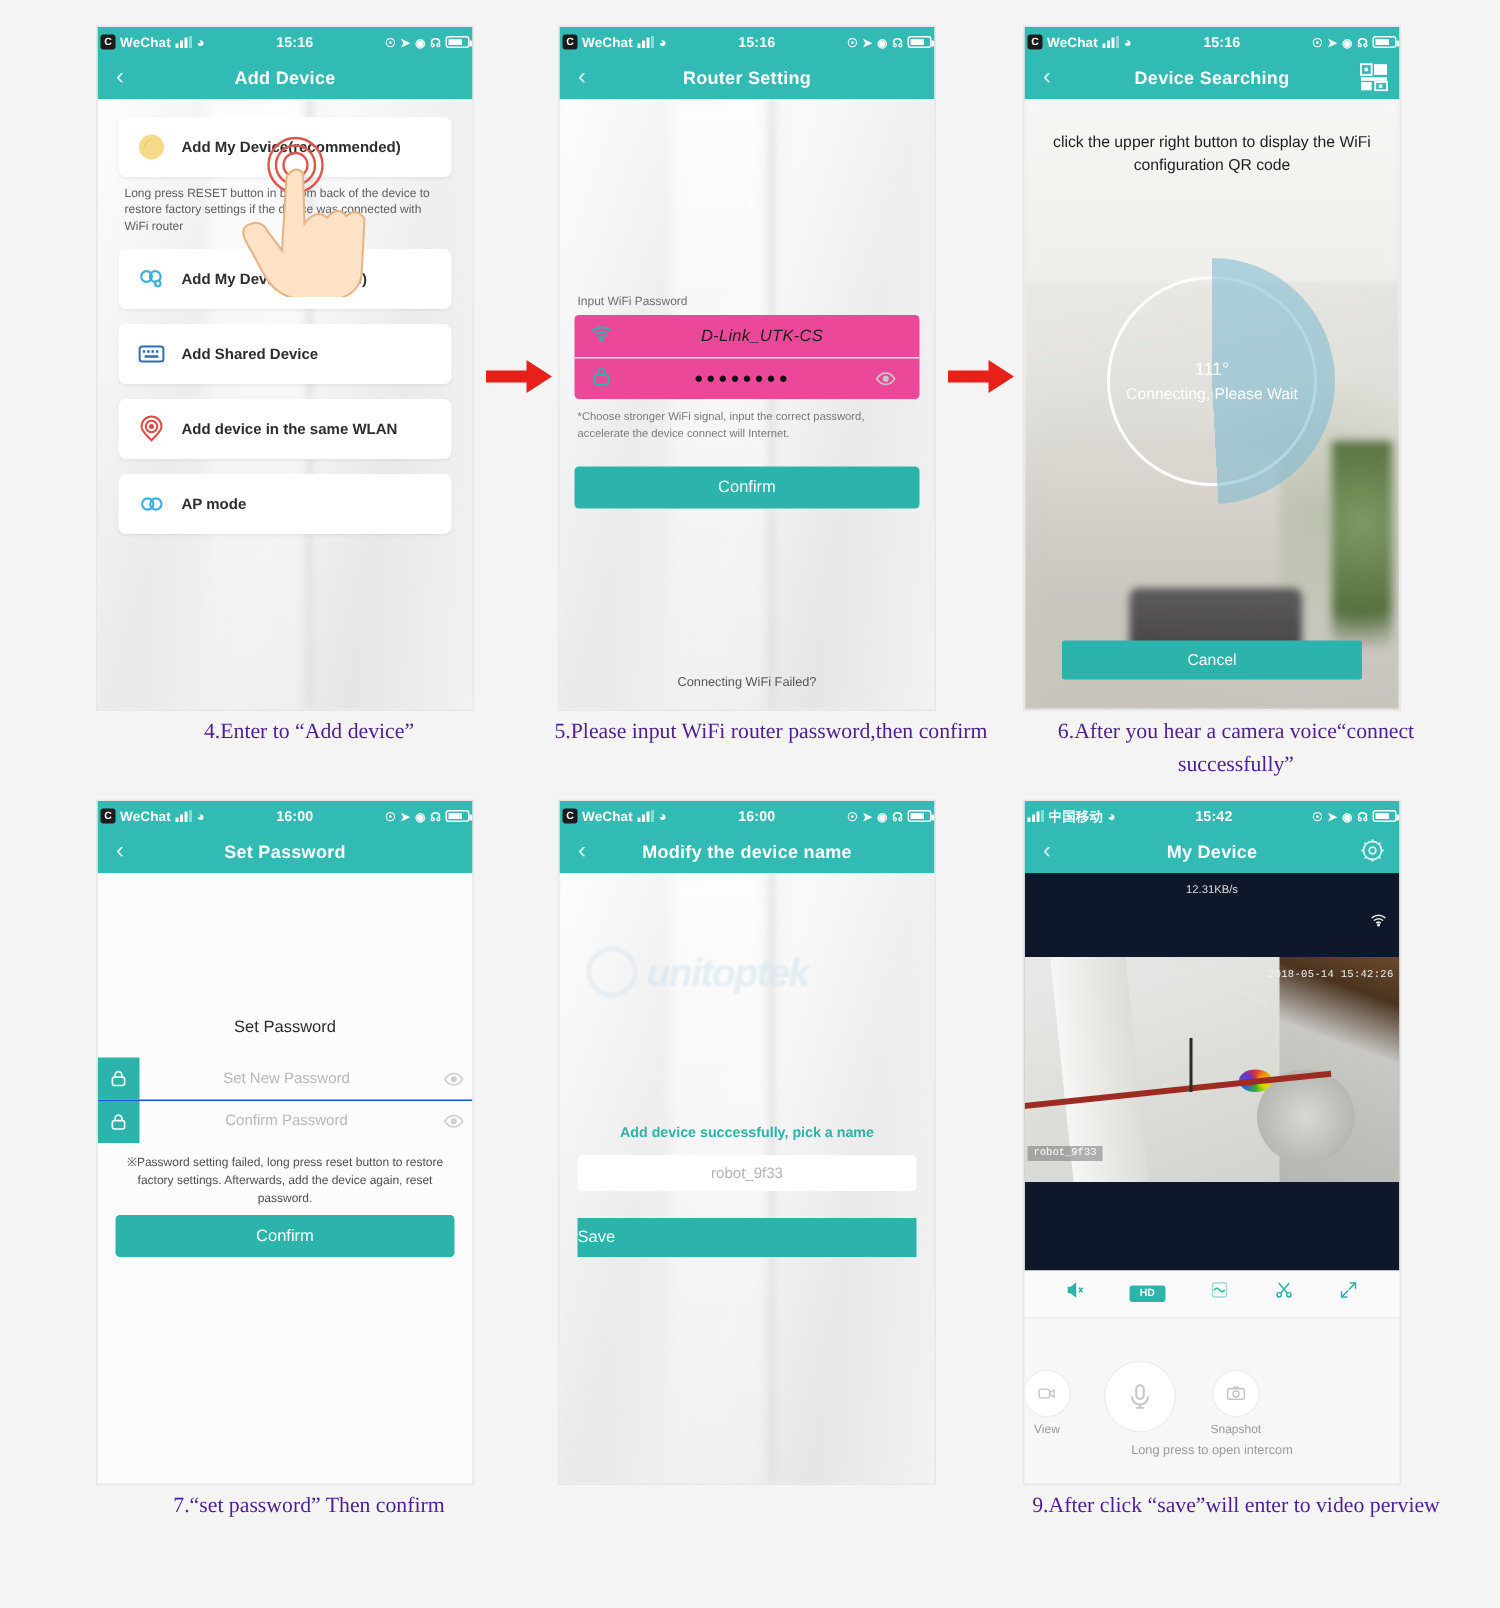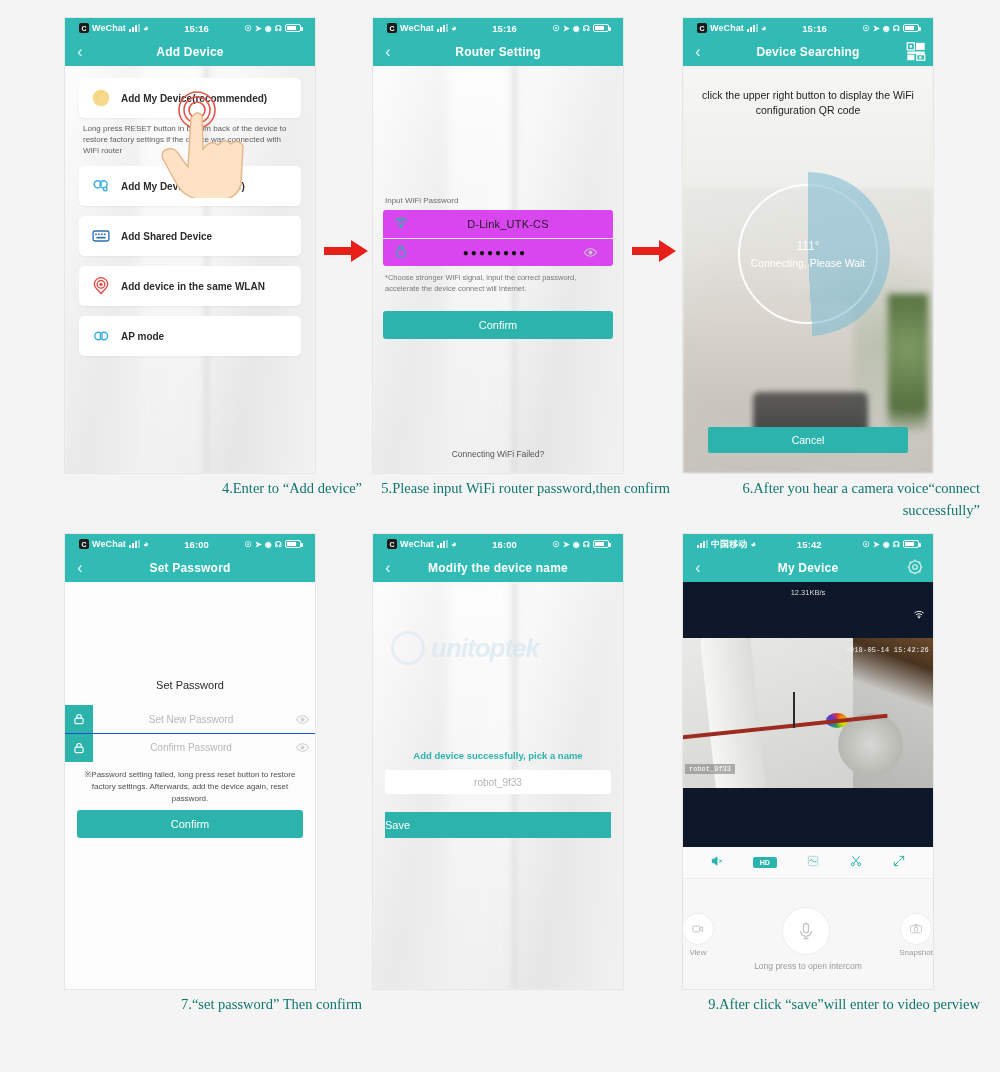--- a/index.html
+++ b/index.html
@@ -25,21 +25,21 @@
     position: absolute; left: 15px; top: 6px;
     width: 250px; height: 455px;
     background: #efefef;
     overflow: hidden;
     box-shadow: 0 0 0 1px #e6e6e6;
   }
 
   
   .statusbar {
     height: 20px; background: #32bab4; color: #fff;
-    display: flex; align-items: center; padding: 0 14px;
+    display: flex; align-items: center; padding: 0 2px;
     font-size: 9px; font-weight: bold; letter-spacing: .1px;
   }
   .sb-left { display: flex; align-items: center; gap: 3px; }
   .sb-badge {
     background: #1b1b1b; color: #fff; font-size: 7px; width: 10px; height: 10px;
     display: inline-flex; align-items: center; justify-content: center;
     border-radius: 2px;
   }
   .sb-mid { flex: 1; text-align: center; font-size: 9.5px; }
   .sb-right { display: flex; align-items: center; gap: 3px; font-size: 8px; }
@@ -106,21 +106,21 @@
   .card-note {
     font-size: 8px; color: #5d5d5d; line-height: 1.35; margin: -4px 2px 10px; padding: 0 2px;
   }
   .ic { width: 20px; height: 20px; flex: 0 0 20px; display:block; }
 
   
   .hand { position: absolute; left: 96px; top: 22px; width: 96px; height: 110px; pointer-events:none;}
 
   
   .lbl-small { font-size: 8px; color: #6e6e6e; }
-  .input-group { background:#d946ef; border-radius:3px; margin: 0 10px; overflow:hidden; }
+  .input-group { background:#ec4899; border-radius:3px; margin: 0 10px; overflow:hidden;font-style:italic; }
   .input-row {
     height: 28px; display:flex; align-items:center; padding: 0 10px; position:relative;
   }
   .input-row + .input-row { border-top: 1px solid #ededed; }
   .input-row .val {
     flex:1; text-align:center; font-size:11px; color:#1d1d1d; letter-spacing:.2px;
   }
   .input-row .dots { flex:1; text-align:center; font-size:10px; color:#111; letter-spacing:2px;}
   .hint { font-size: 7.5px; color:#7a7a7a; line-height:1.45; margin: 7px 12px 0; }
   .btn-primary {
@@ -264,33 +264,33 @@
     display:flex; align-items:center; justify-content:space-around; padding: 0 12px;
     border-bottom: 1px solid #ececec;
   }
   .hd-chip {
     background:#2bb3ac; color:#fff; font-size:7px; font-weight:bold;
     padding: 2px 7px; border-radius: 2px;
   }
   .bottom-ctrl {
     position:absolute; left:0; right:0; top: 310px; height: 97px; background:#f7f7f7;
   }
-  .ctrl-row { display:flex; align-items:flex-start; justify-content:space-between; gap: 24px; padding-top: 22px;}
+  .ctrl-row { display:flex; align-items:flex-start; justify-content:flex-start; gap: 24px; padding-top: 22px;}
   .ctrl { display:flex; flex-direction:column; align-items:center; gap:4px; }
   .circ-sm { width:30px; height:30px; border-radius:50%; background:#fff;
     display:flex; align-items:center; justify-content:center; box-shadow: 0 0 0 1px #eee;}
   .circ-lg { width:46px; height:46px; border-radius:50%; background:#fff;
     display:flex; align-items:center; justify-content:center; box-shadow: 0 0 0 1px #eee; margin-top:-6px;}
   .ctrl .cap { font-size:8px; color:#9a9a9a; }
   .intercom-cap { text-align:center; font-size:8.5px; color:#9a9a9a; margin-top: 4px; }
 
   
   .caption {
     position:absolute; left:0; right:0; top: 466px;
-    text-align:right; font-size: 14.5px; color: #0f766e; line-height: 1.5;
+    text-align:center; font-size: 14.5px; color: #4c1d95; line-height: 1.5;
     font-family: "Liberation Serif", serif;
   }
 
   
   .arrow { position:absolute; width: 46px; height: 26px; }
   .arrow.a1 { left: 324px; top: 226px; }
   .arrow.a2 { left: 632px; top: 226px; }
 </style>
 </head>
 <body>

